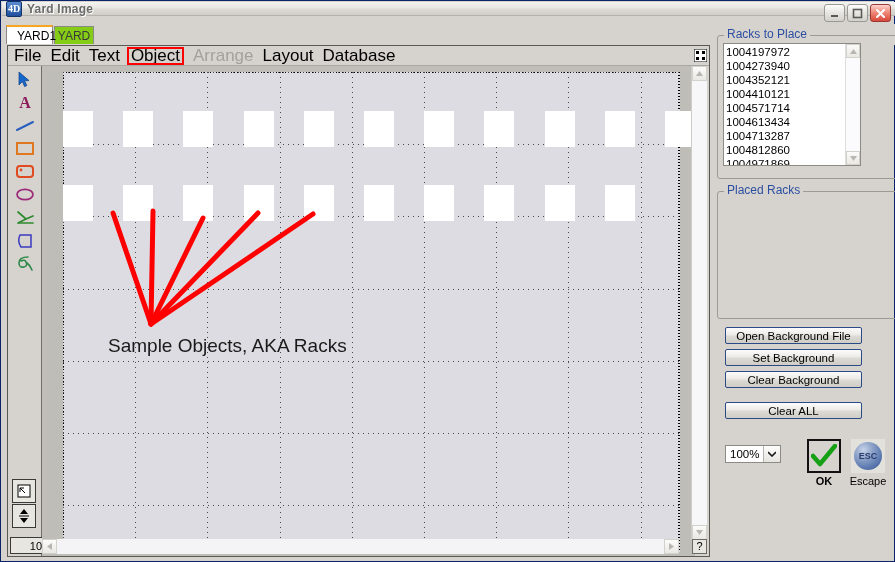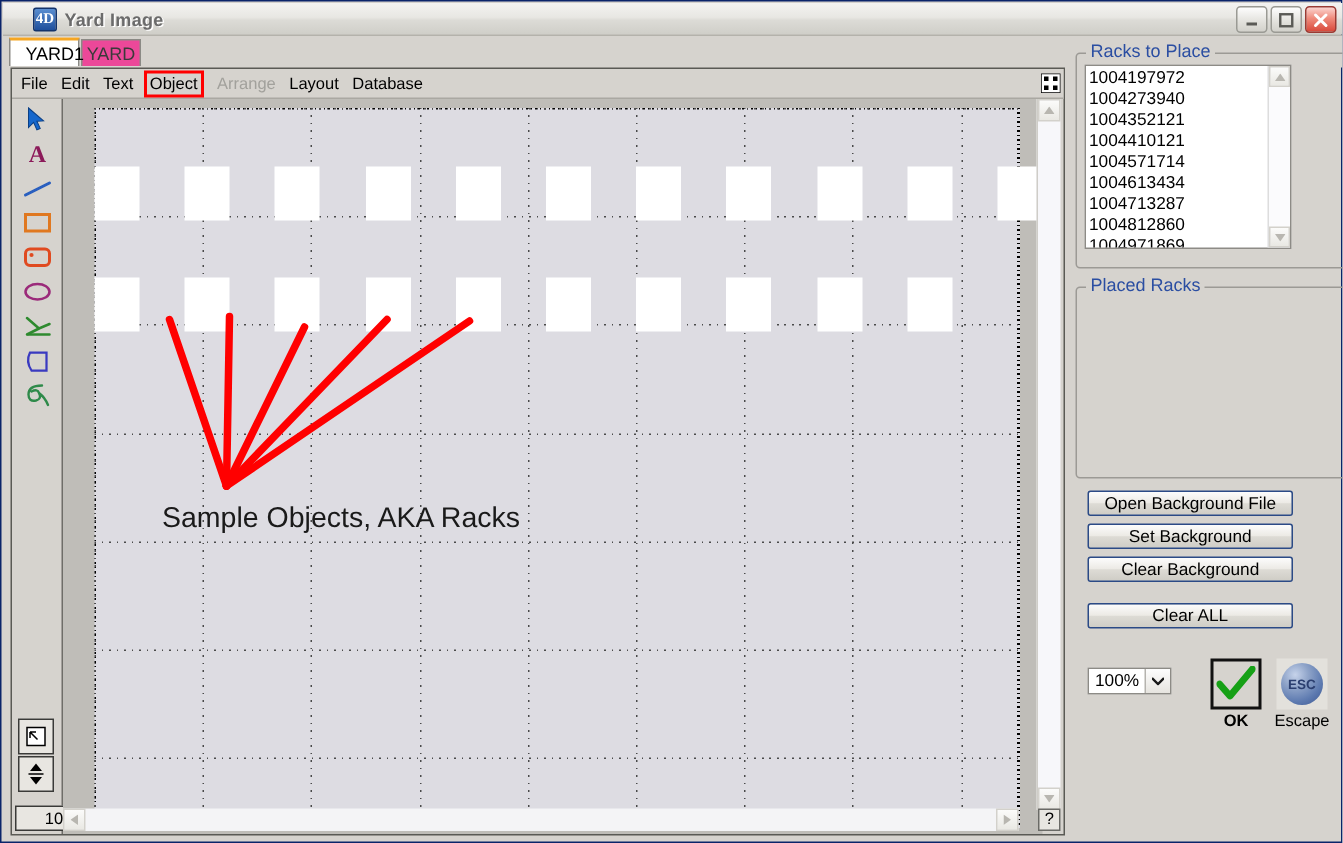--- a/index.html
+++ b/index.html
@@ -12,25 +12,25 @@
   #app{position:relative;width:895px;height:562px;}
 
   
   .win-frame{
     position:absolute;left:0;top:0;width:895px;height:562px;
     background:#d6d3ce;
     border:1px solid #0a246a;
     box-sizing:border-box;
   }
   .titlebar{
-    position:absolute;left:1px;top:1px;width:893px;height:22px;
+    position:absolute;left:1px;top:1px;width:893px;height:14px;
     background:linear-gradient(to bottom,#f3f3f1 0%,#e8e7e3 45%,#dcdbd6 55%,#cfcec8 100%);
     border-bottom:1px solid #b4b2ab;
     box-sizing:border-box;
-    display:flex;align-items:center;padding-left:16px;
+    display:flex;align-items:center;
   }
   .title-icon{
     width:16px;height:16px;margin-left:4px;margin-right:5px;
     background:linear-gradient(to bottom,#5a8ed0,#1f4f9c);
     border:1px solid #13336b;
     border-radius:2px;
     color:#fff;font-size:10px;font-weight:bold;
     display:flex;align-items:center;justify-content:center;
     font-family:"Liberation Serif", serif;
     box-sizing:border-box;
@@ -68,42 +68,42 @@
     font-size:12px;color:#000;
     display:flex;align-items:center;justify-content:center;
     padding:0 6px;
   }
   .tab.active{
     border-top:2px solid #f5a623;
     background:#ffffff;
     z-index:3;
   }
   .tab.inactive{
-    background:#ec4899;
+    background:#84cc16;
     top:2px;height:18px;
     color:#3a3a3a;
   }
 
   
   .editor{
     position:absolute;left:6px;top:44px;width:703px;height:512px;
     background:#d6d3ce;
     border:1px solid #5a5a55;
     box-sizing:border-box;
   }
   .menubar{
     position:absolute;left:0;top:0;width:701px;height:20px;
     background:#d6d3ce;
     border-bottom:1px solid #aaa8a2;
     display:flex;align-items:center;
     padding-left:6px;
     box-sizing:border-box;
   }
   .menu-item{
-    font-size:11px;color:#000;margin-right:9px;position:relative;
+    font-size:17px;color:#000;margin-right:9px;position:relative;
     line-height:14px;white-space:nowrap;
   }
   .menu-item.disabled{color:#a2a19c;}
   .menu-item.highlighted{
     outline:2px solid #ff0000;
     padding:0 2px;margin-right:11px;
   }
   .grid-corner{
     position:absolute;right:2px;top:3px;width:13px;height:13px;
   }

